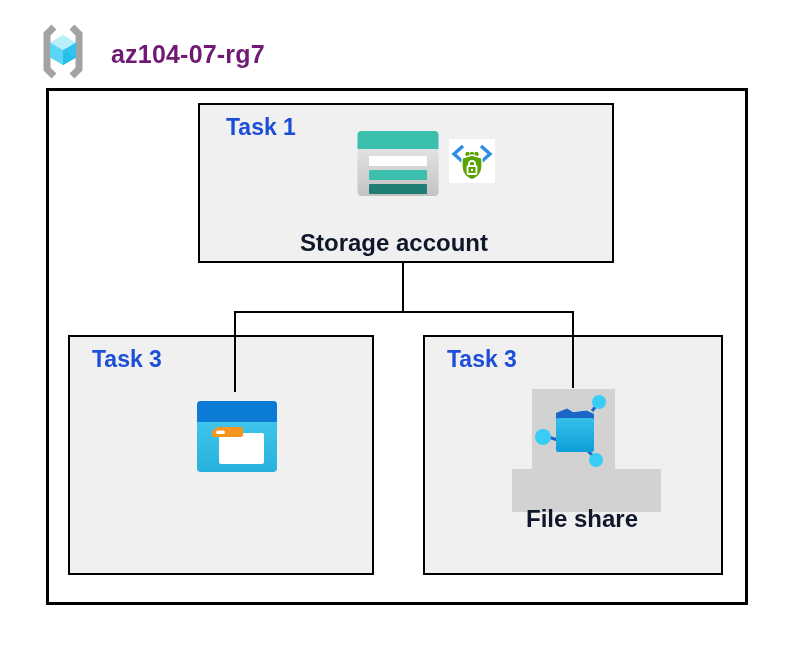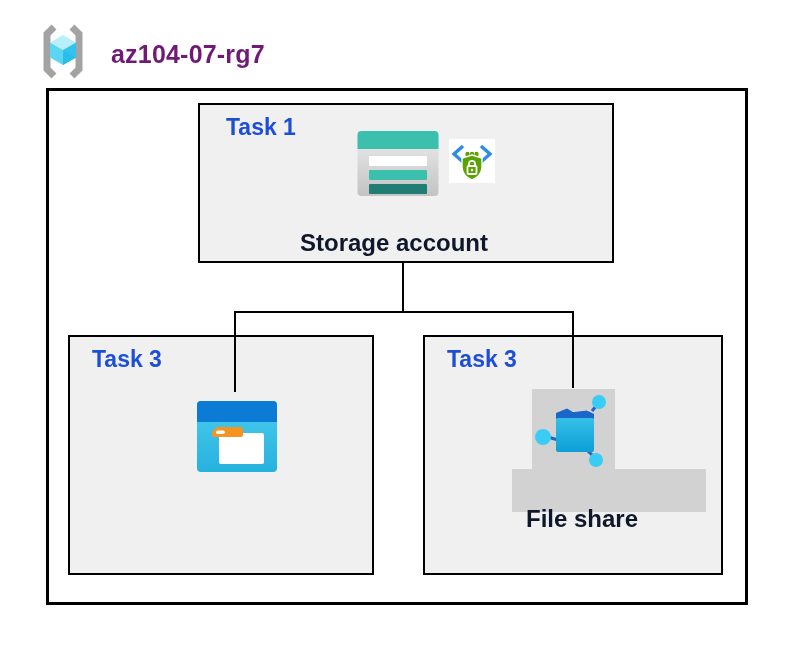--- a/index.html
+++ b/index.html
@@ -38,21 +38,21 @@
   .sas-icon{left:249px;top:34px;width:46px;height:44px;}
   .t1-item{left:0px;top:96px;width:388px;text-align:center;}
   
   .t2-label{left:22px;top:9px;}
   .blob-icon{left:127px;top:64px;width:80px;height:71px;}
   .t2-item{left:19px;top:150px;width:300px;text-align:center;}
   
   .t3-label{left:22px;top:9px;}
   .file-icon{left:107px;top:52px;width:83px;height:80px;}
   .file-label-bg{
-    left:87px;top:132px;width:194px;height:43px;background:#d2d2d2;
+    left:87px;top:132px;width:149px;height:43px;background:#d2d2d2;
   }
   .file-label-bg .item-label{
     display:block;padding-left:14px;line-height:43px;
   }
   
   .connectors{left:0;top:0;width:788px;height:647px;pointer-events:none;}
 </style>
 </head>
 <body>
 

